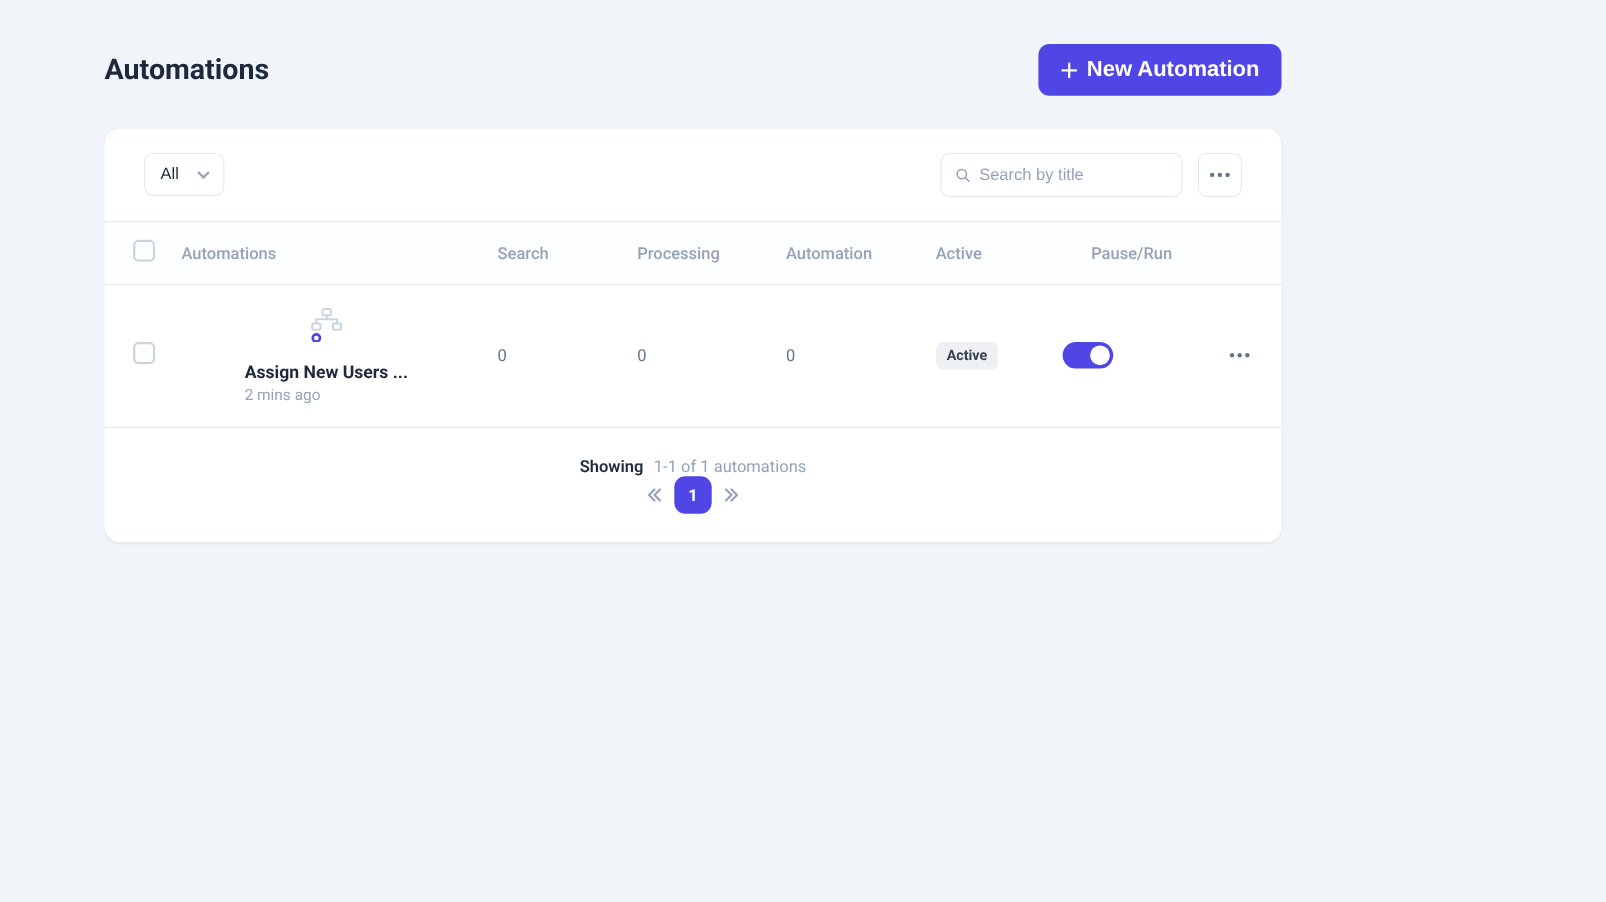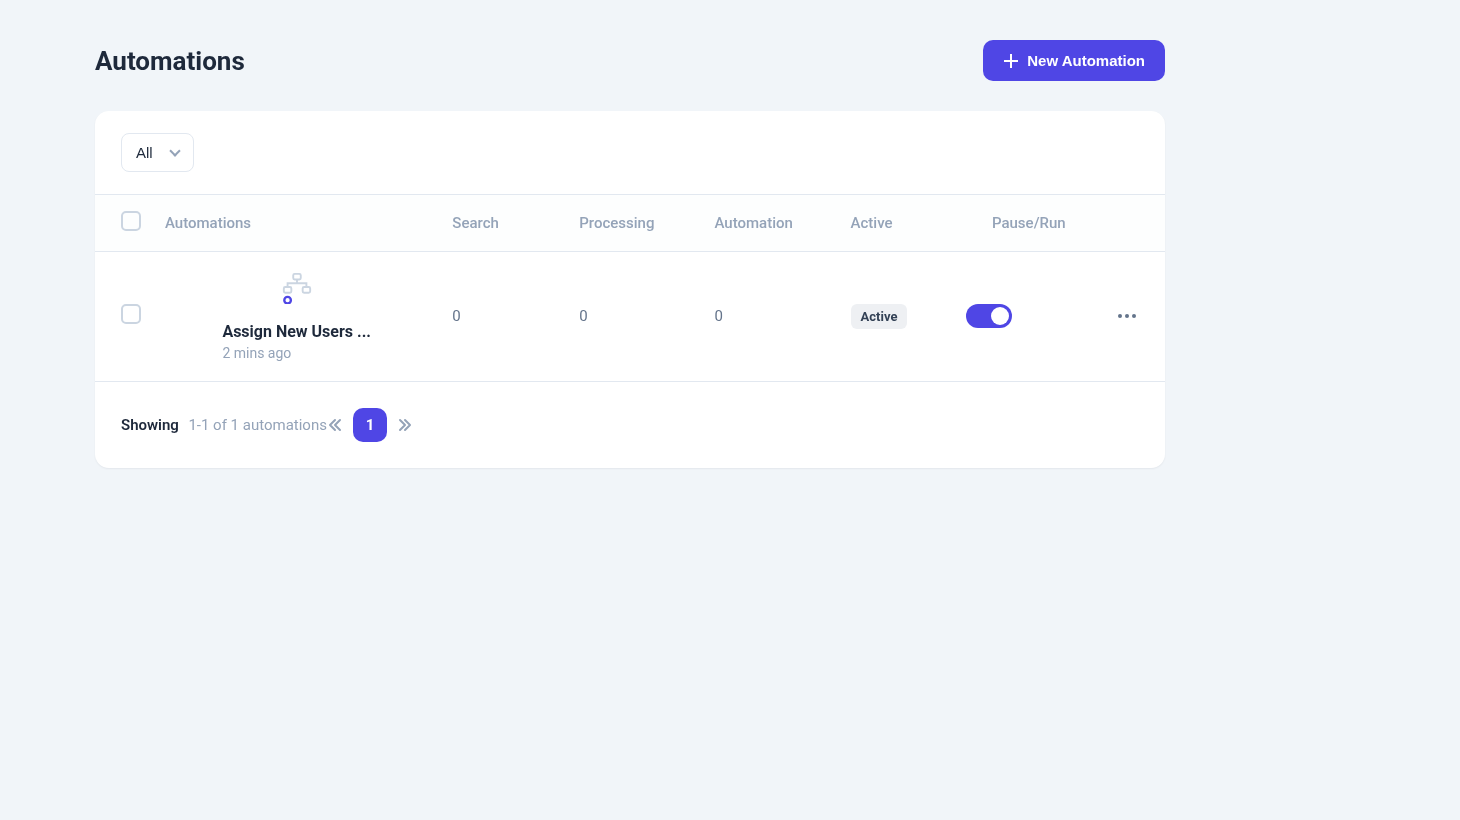--- a/index.html
+++ b/index.html
@@ -28,21 +28,21 @@
   }
   .primary-btn {
     display: flex;
     align-items: center;
     gap: 8px;
     background: #4f46e5;
     color: #ffffff;
     border: none;
     border-radius: 10px;
     padding: 12px 20px;
-    font-size: 15px;
+    font-size: 20px;
     font-weight: 600;
     cursor: pointer;
   }
   .primary-btn .plus-icon {
     display: inline-flex;
     width: 16px; height: 16px;
     position: relative;
   }
   .primary-btn .plus-icon::before,
   .primary-btn .plus-icon::after {
@@ -60,21 +60,21 @@
   .card {
     background: #ffffff;
     border-radius: 14px;
     box-shadow: 0 1px 2px rgba(15,23,42,0.06);
     overflow: hidden;
   }
   .toolbar {
     display: flex;
     justify-content: space-between;
     align-items: flex-start;
-    padding: 22px 26px;
+    padding: 22px 36px;
   }
   .filter-btn {
     display: flex;
     align-items: center;
     gap: 18px;
     border: 1px solid #e2e8f0;
     background: #ffffff;
     color: #1e293b;
     border-radius: 8px;
     padding: 10px 14px;
@@ -216,20 +216,21 @@
   .row-more {
     display: flex; justify-content: center;
     cursor: pointer;
   }
 
   .table-footer {
     display: flex;
     justify-content: flex-start;
     align-items: center;
     padding: 26px 26px;
+    flex-direction: column;
   }
   .showing-text {
     font-size: 15px;
     color: #1e293b;
     font-weight: 600;
   }
   .showing-detail {
     font-size: 15px;
     color: #94a3b8;
     font-weight: 400;
@@ -278,20 +279,36 @@
     </button>
   </div>
 
   <div class="card">
 
     <div class="toolbar">
       <button class="filter-btn">
         <span>All</span>
         <span class="chevron"></span>
       </button>
+      <div class="toolbar-right">
+        <div class="search-wrap">
+          <svg class="search-icon" viewBox="0 0 20 20">
+            <circle cx="9" cy="9" r="6"></circle>
+            <line x1="14" y1="14" x2="18" y2="18"></line>
+          </svg>
+          <input class="search-input" type="text" placeholder="Search by title" style="">
+        </div>
+        <button class="icon-btn">
+          <span class="dots">
+            <span></span>
+              <span></span>
+              <span></span>
+          </span>
+        </button>
+      </div>
     </div>
 
     <table>
       <thead>
         <tr>
           <th>
             <span class="checkbox"></span>
           </th>
           <th class="col-automations">Automations</th>
           <th class="col-num">Search</th>

